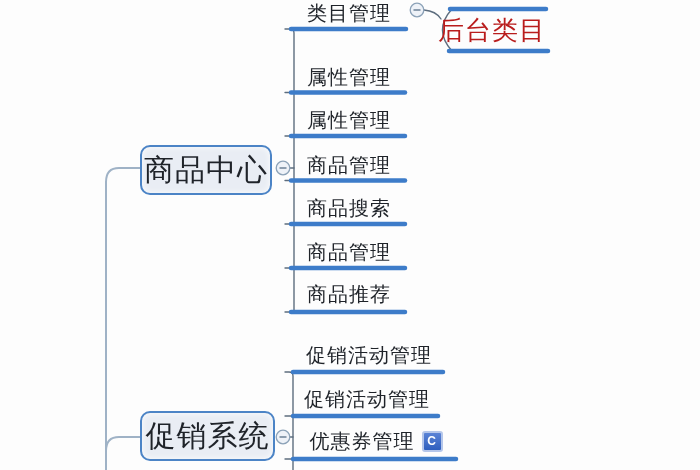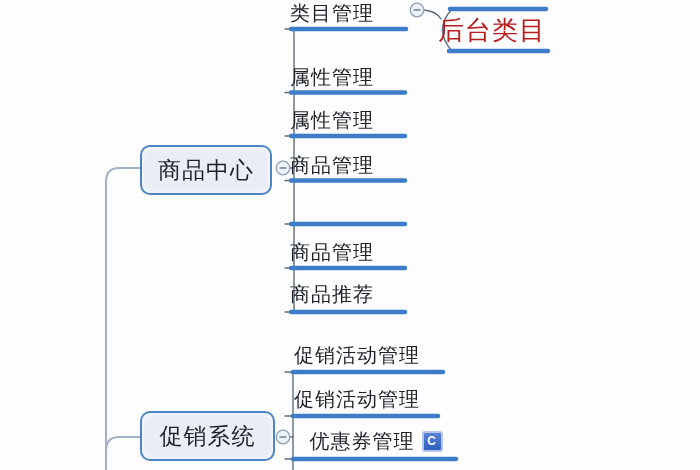--- a/index.html
+++ b/index.html
@@ -7,28 +7,28 @@
   .canvas{
     position:relative;width:700px;height:470px;background:#fdfdfd;
     overflow:hidden;
   }
   svg.connector-layer{position:absolute;left:0;top:0;width:700px;height:470px;}
   
   .main-node{
     position:absolute;display:flex;align-items:center;justify-content:center;
     background:#e9edf4;border:2.5px solid #4c84c6;border-radius:10px;
     box-shadow:inset 0 0 6px rgba(255,255,255,.9);
-    font-size:23px;color:#1f2329;letter-spacing:1px;white-space:nowrap;
+    font-size:30px;color:#1f2329;letter-spacing:1px;white-space:nowrap;
     cursor:pointer;
   }
   .node-product-center{left:140px;top:145px;width:128px;height:46px;}
   .node-promo-system{left:140px;top:411px;width:131px;height:46px;}
   
   .topic{
-    position:absolute;height:24px;line-height:24px;text-align:left;
+    position:absolute;height:24px;line-height:24px;text-align:center;
     font-size:20px;color:#1f2329;letter-spacing:1px;white-space:nowrap;
     cursor:pointer;
   }
   .topic-row{display:flex;align-items:center;justify-content:center;gap:7px;}
   
   .sub-node{
     position:absolute;left:436px;top:12px;width:112px;height:36px;
     display:flex;align-items:center;justify-content:center;
     font-size:26px;color:#b91c1c;letter-spacing:1px;white-space:nowrap;
     cursor:pointer;
@@ -110,20 +110,21 @@
     <span>商品中心</span>
   </div>
   <div class="main-node node-promo-system">
     <span>促销系统</span>
   </div>
 
   <div class="topic" style="left:290px;top:1px;width:118px;">类目管理</div>
   <div class="topic" style="left:290px;top:64.5px;width:118px;">属性管理</div>
   <div class="topic" style="left:290px;top:108px;width:118px;">属性管理</div>
   <div class="topic" style="left:290px;top:152.5px;width:118px;">商品管理</div>
+  <div class="topic" style="left:290px;top:196px;width:118px;">商品搜索</div>
   <div class="topic" style="left:290px;top:240px;width:118px;">商品管理</div>
   <div class="topic" style="left:290px;top:284px;width:118px;font-family:Liberation Mono, monospace;">商品推荐</div>
 
   <div class="sub-node">后台类目</div>
 
   <div class="topic" style="left:294px;top:343px;width:150px;">促销活动管理</div>
   <div class="topic" style="left:294px;top:387px;width:146px;">促销活动管理</div>
   <div class="topic topic-row" style="left:294px;top:429px;width:164px;">
     <span>优惠券管理</span>
     <span class="c-badge">C</span>

